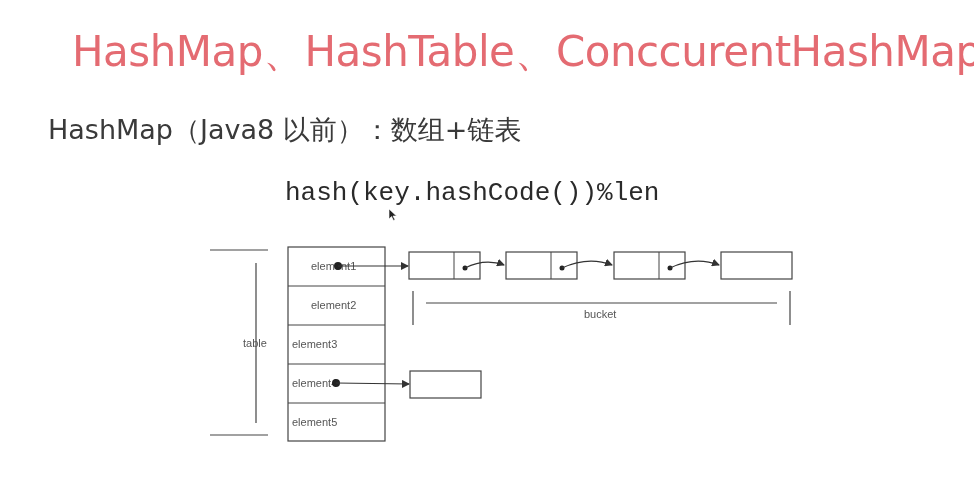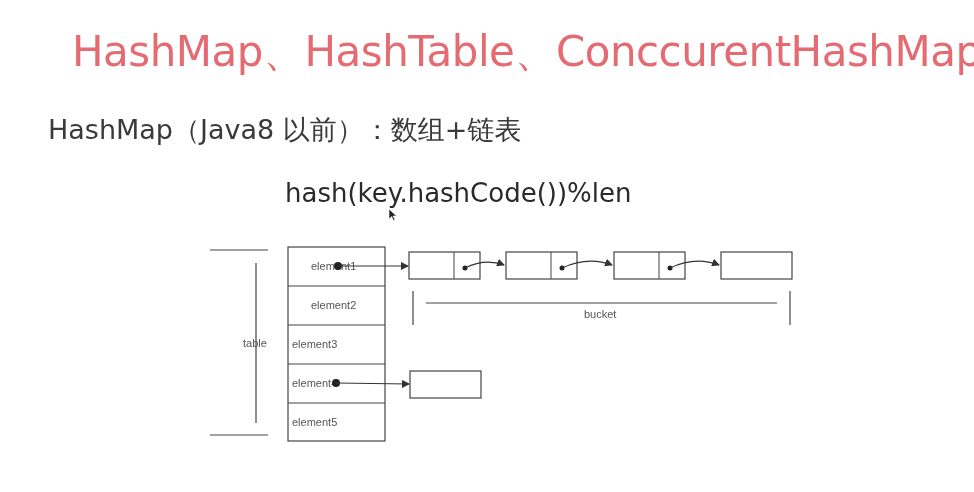--- a/index.html
+++ b/index.html
@@ -10,21 +10,21 @@
       font-size: 42px; color: #e46b72; letter-spacing: -0.5px;
       white-space: nowrap;
       margin-left: 48px;
     }
     .subtitle {
       position: absolute; left: 48px; top: 112px;
       font-size: 27px; color: #3a3a3a; white-space: nowrap; text-align: center;
     }
     .formula {
       position: absolute; left: 285px; top: 178px;
-      font-size: 26px; color: #2a2a2a; white-space: nowrap;
+      font-size: 26px; color: #2a2a2a; white-space: nowrap; font-family: Liberation Mono, monospace;
     }
     svg.diagram { position: absolute; left: 0; top: 0; }
     svg text { font-family: "Liberation Sans", sans-serif; fill: #555; }
     .cursor { position: absolute; left: 388px; top: 208px; }
   </style>
 </head>
 <body>
 
 <div class="title">HashMap、HashTable、ConccurentHashMap</div>
 <div class="subtitle">HashMap（Java8 以前）：数组+链表</div>

